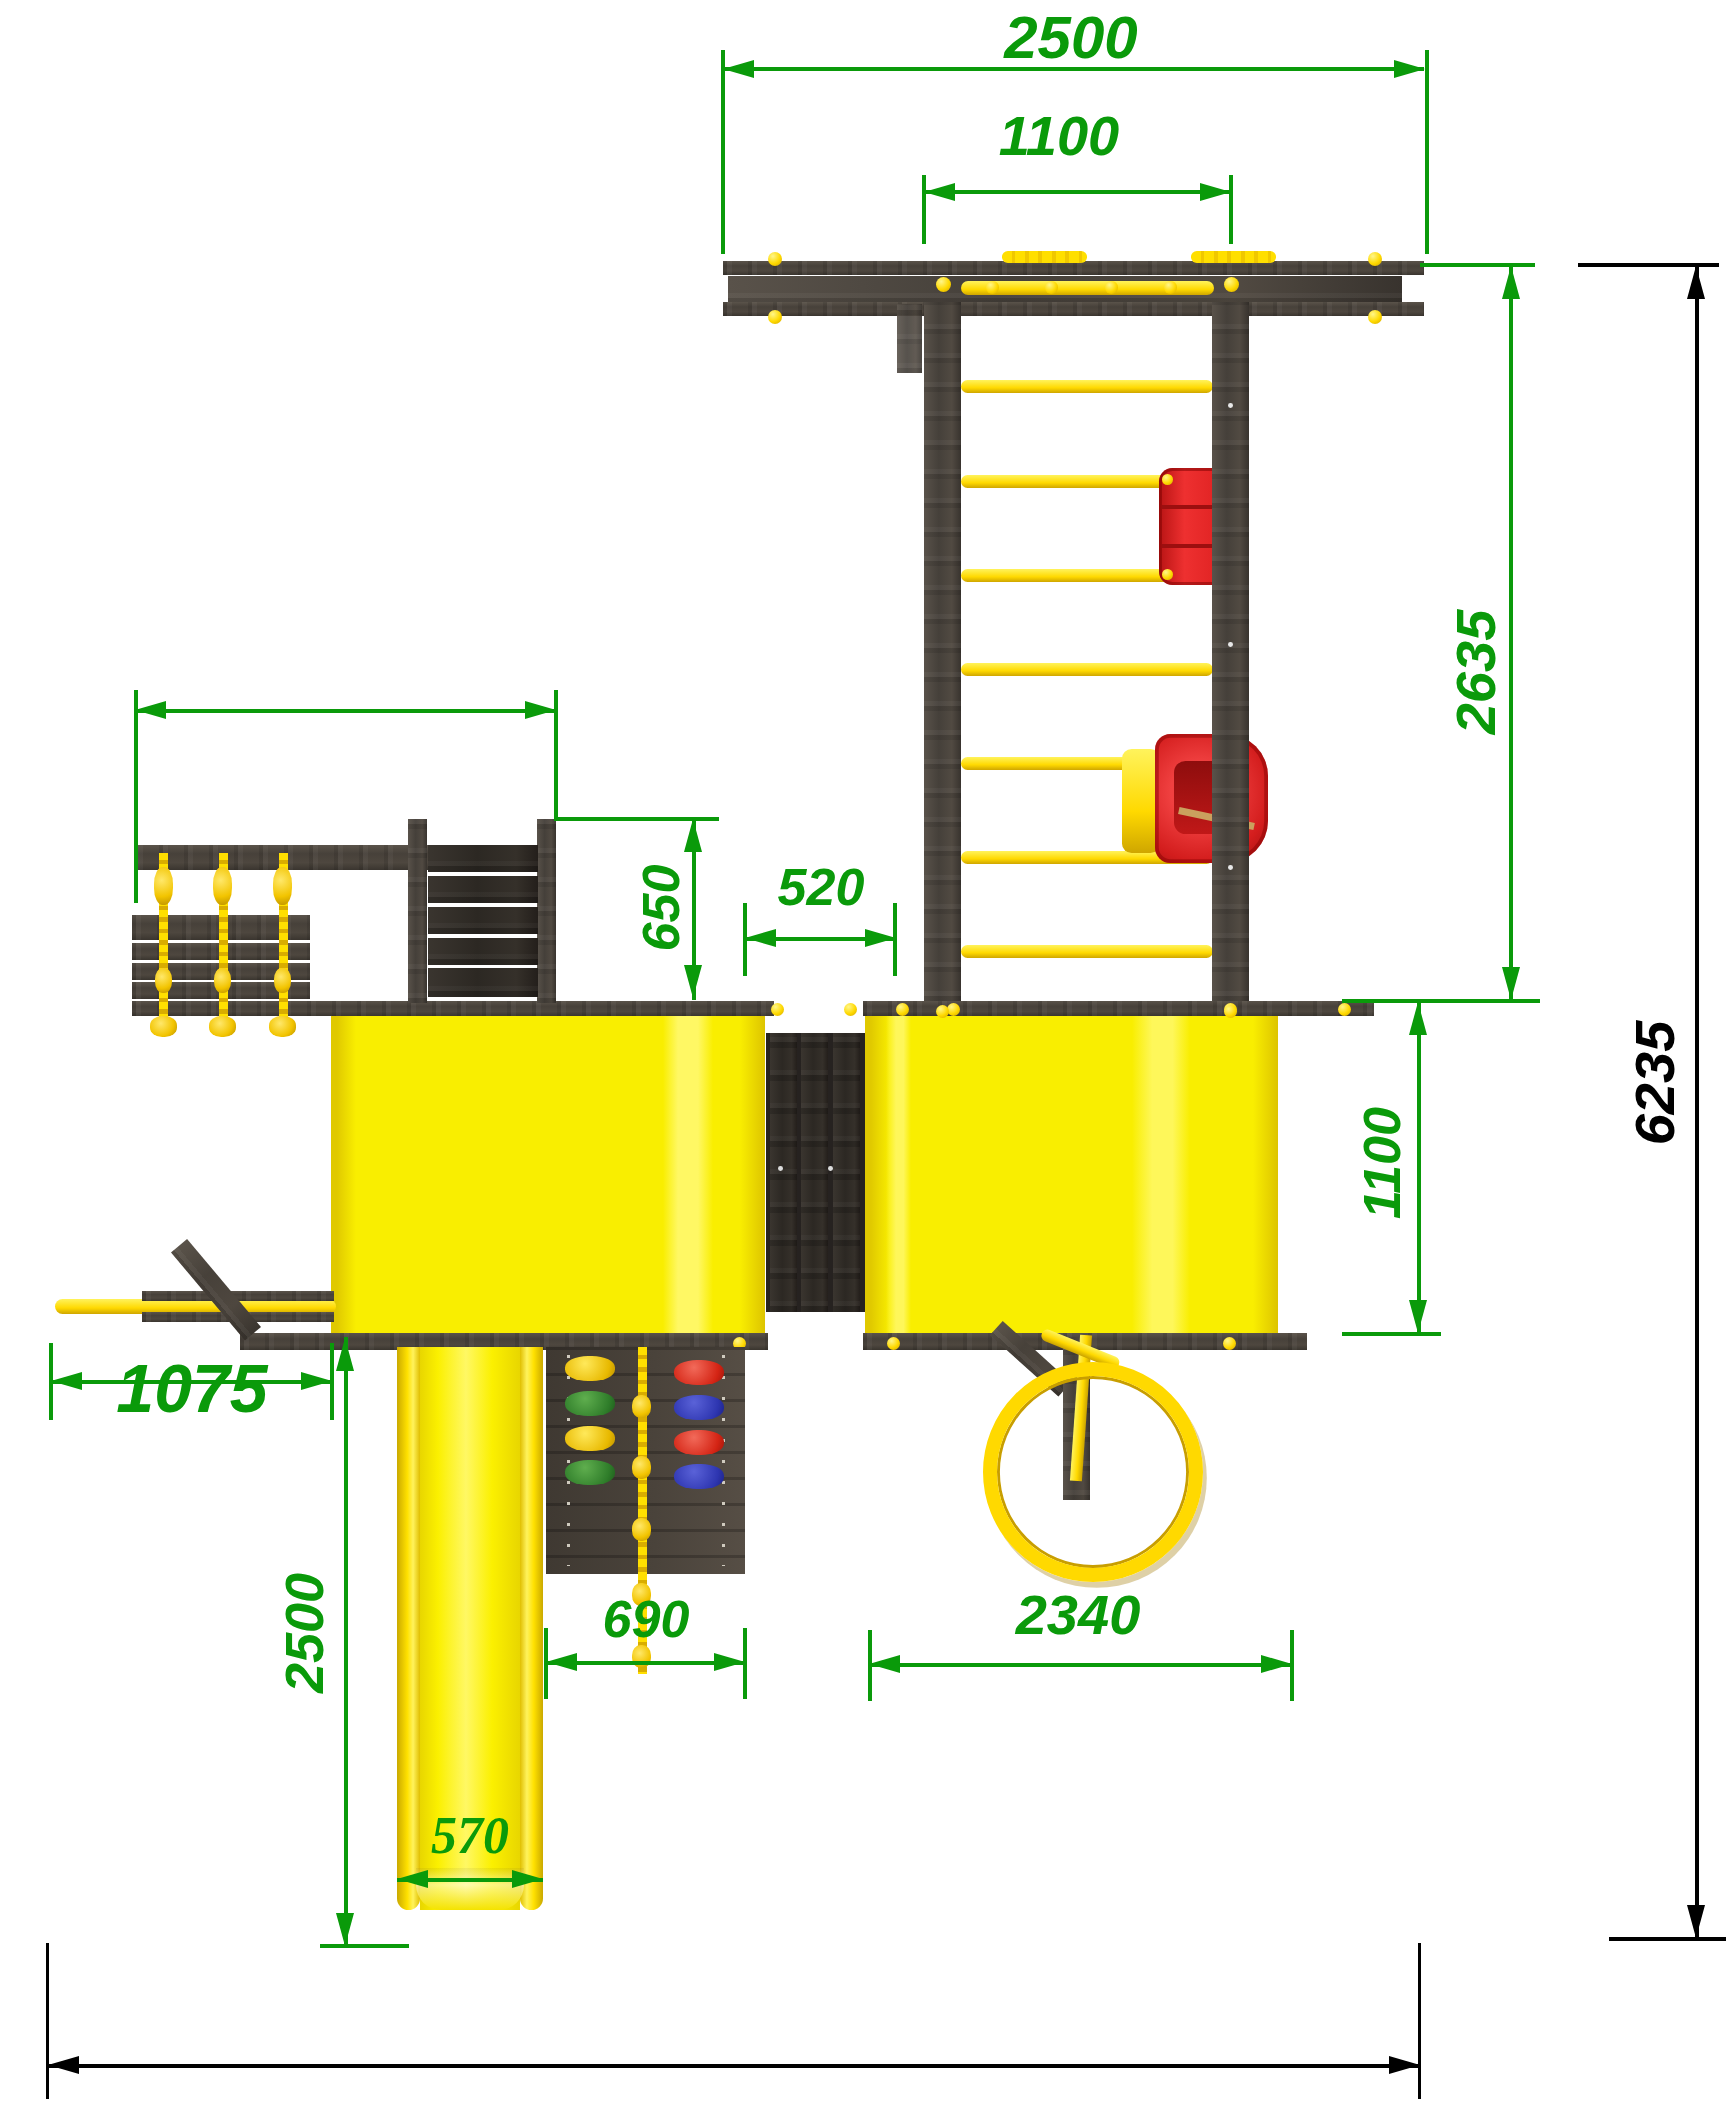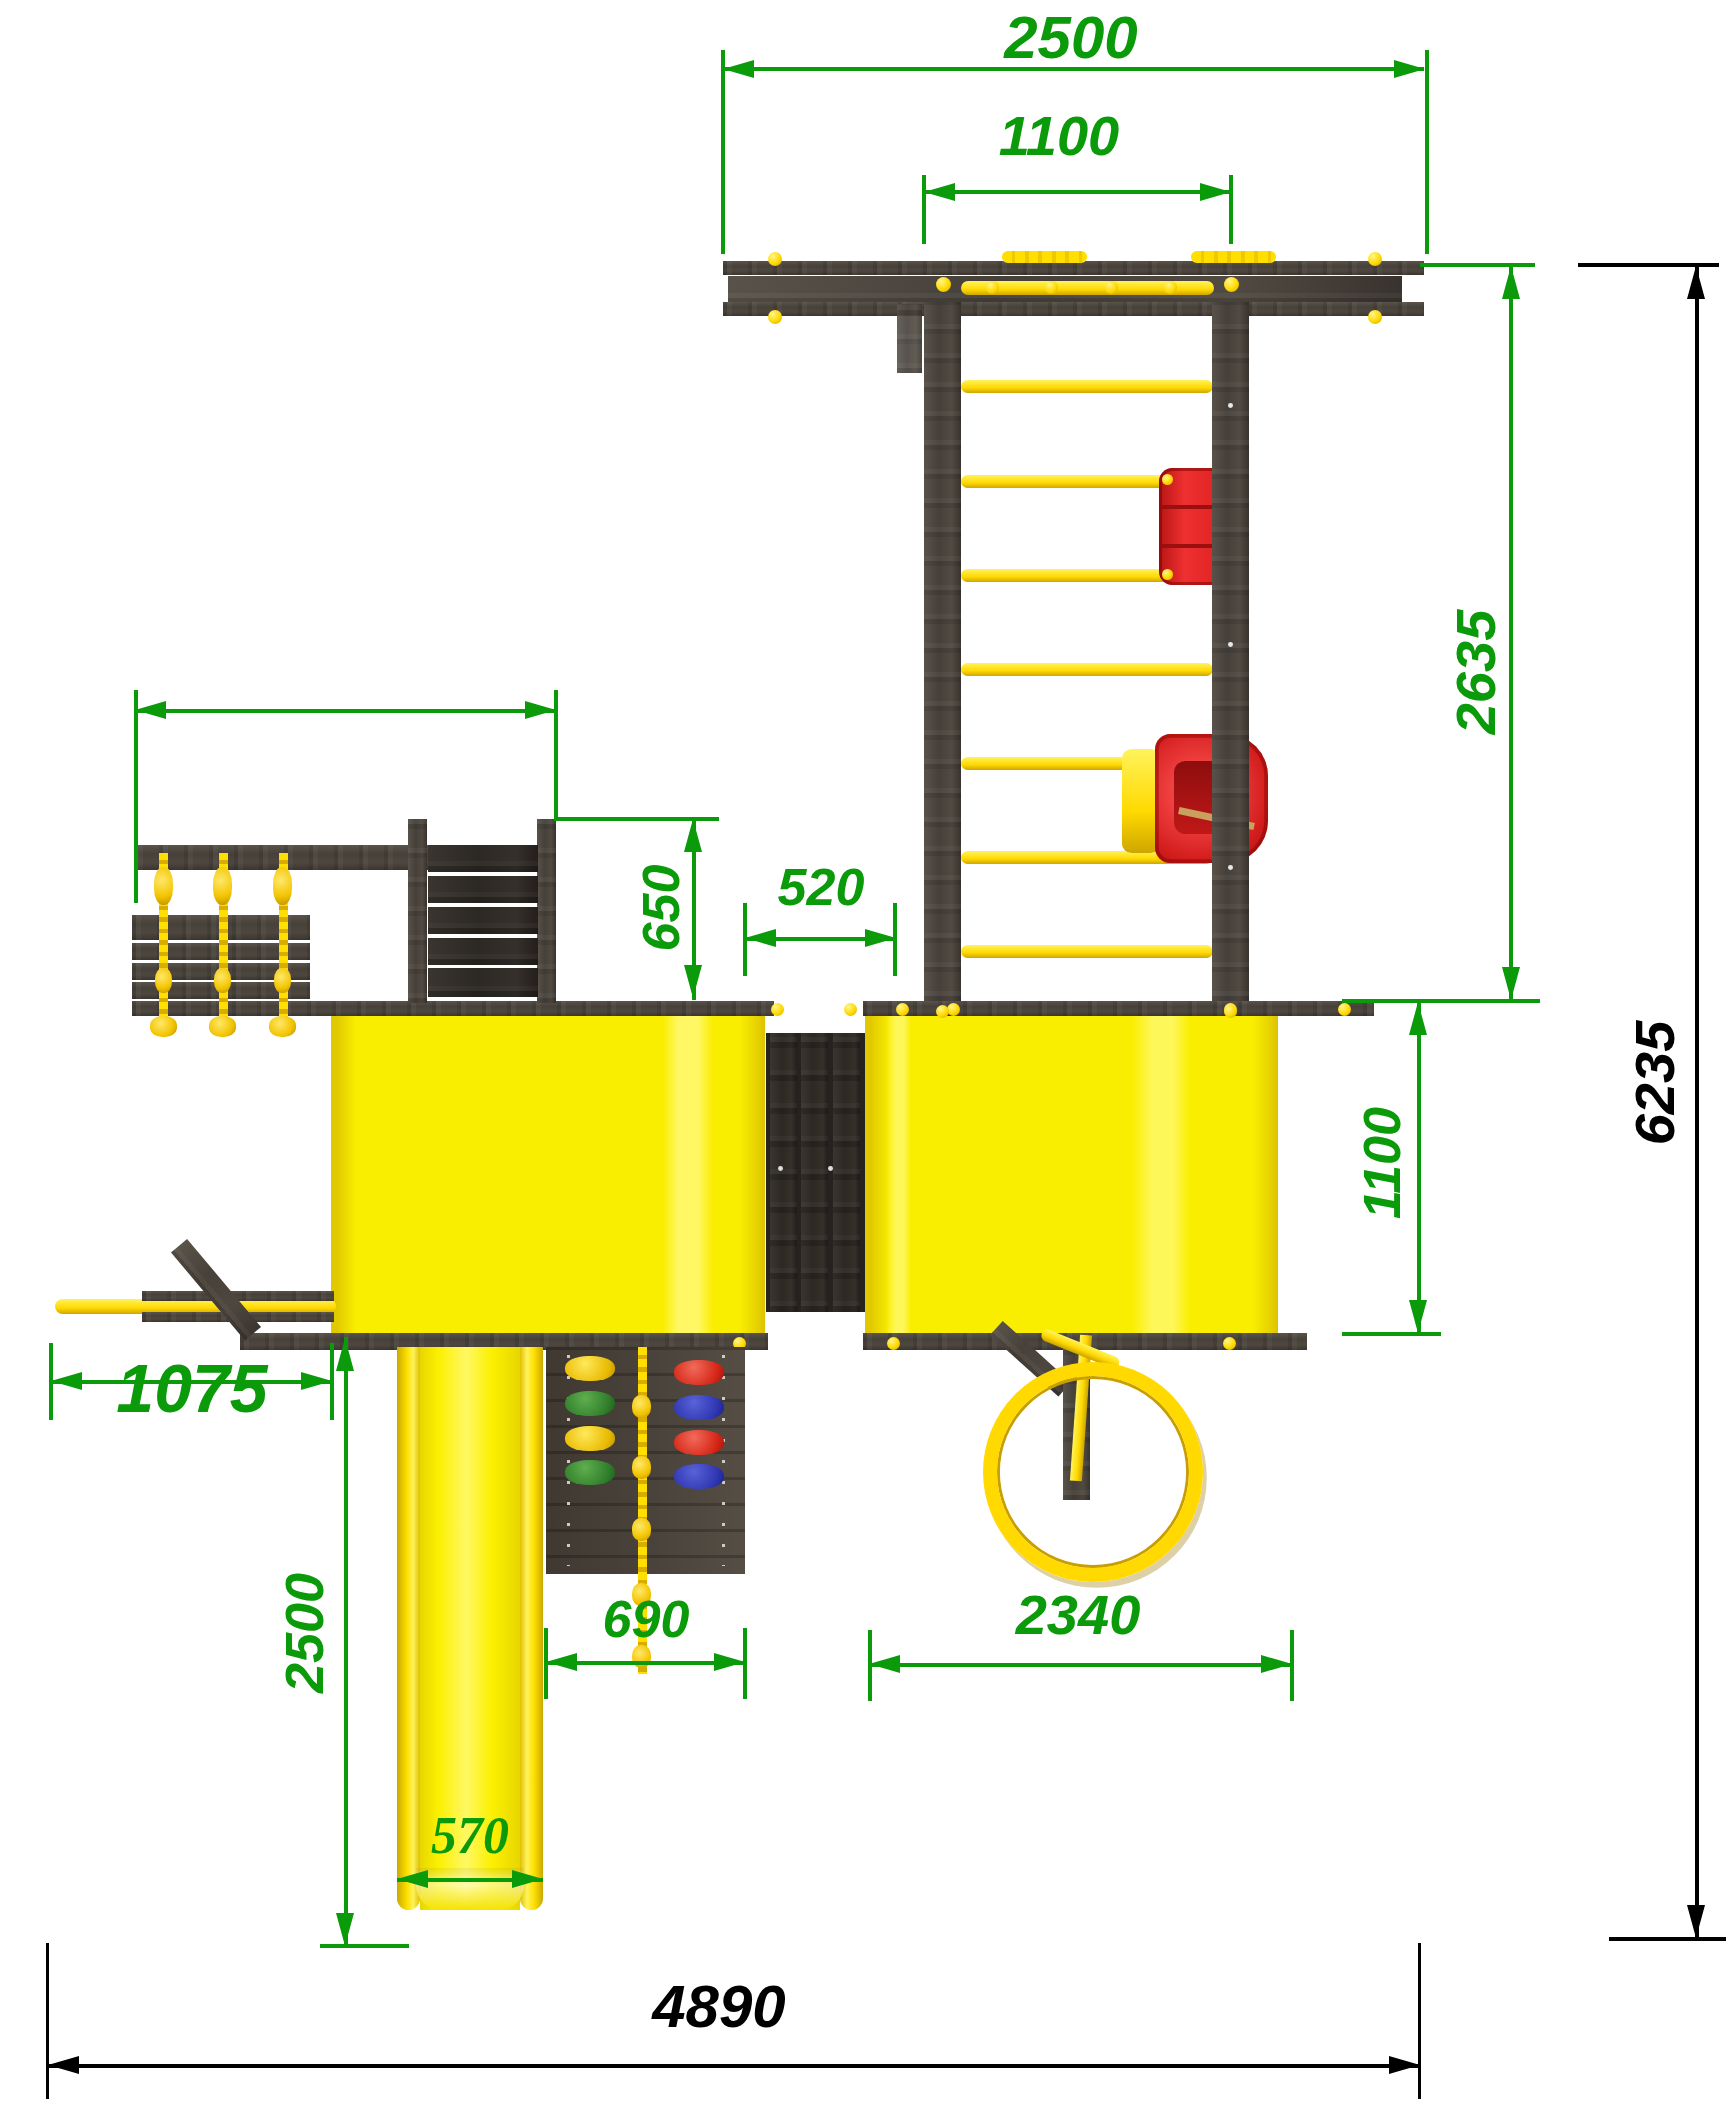--- a/index.html
+++ b/index.html
@@ -267,21 +267,20 @@
   <div class="ar l" style="left:869px;top:1655px;"></div>
   <div class="ar r" style="left:1261px;top:1655px;"></div>
   <div class="ln" style="left:868px;top:1630px;width:3.8px;height:71px;"></div>
   <div class="ln" style="left:1290px;top:1630px;width:3.8px;height:71px;"></div>
 
   <div class="dtxt" style="left:374px;top:1810px;width:192px;font-size:52px;font-family:Liberation Serif, serif;">570</div>
   <div class="ln" style="left:397px;top:1878px;width:146px;height:3.8px;"></div>
   <div class="ar l" style="left:397px;top:1870px;"></div>
   <div class="ar r" style="left:512px;top:1870px;"></div>
 
-  <div class="dtxt bk" style="left:594px;top:1977px;width:250px;font-size:60px;">4890</div>
   <div class="lnb" style="left:48px;top:2064px;width:1372px;height:3.8px;"></div>
   <div class="ar l bk" style="left:48px;top:2056px;"></div>
   <div class="ar r bk" style="left:1389px;top:2056px;"></div>
   <div class="lnb" style="left:46px;top:1943px;width:2.9px;height:156px;"></div>
   <div class="lnb" style="left:1418px;top:1943px;width:2.9px;height:156px;"></div>
 
 </div>
 
 
 </body></html>

